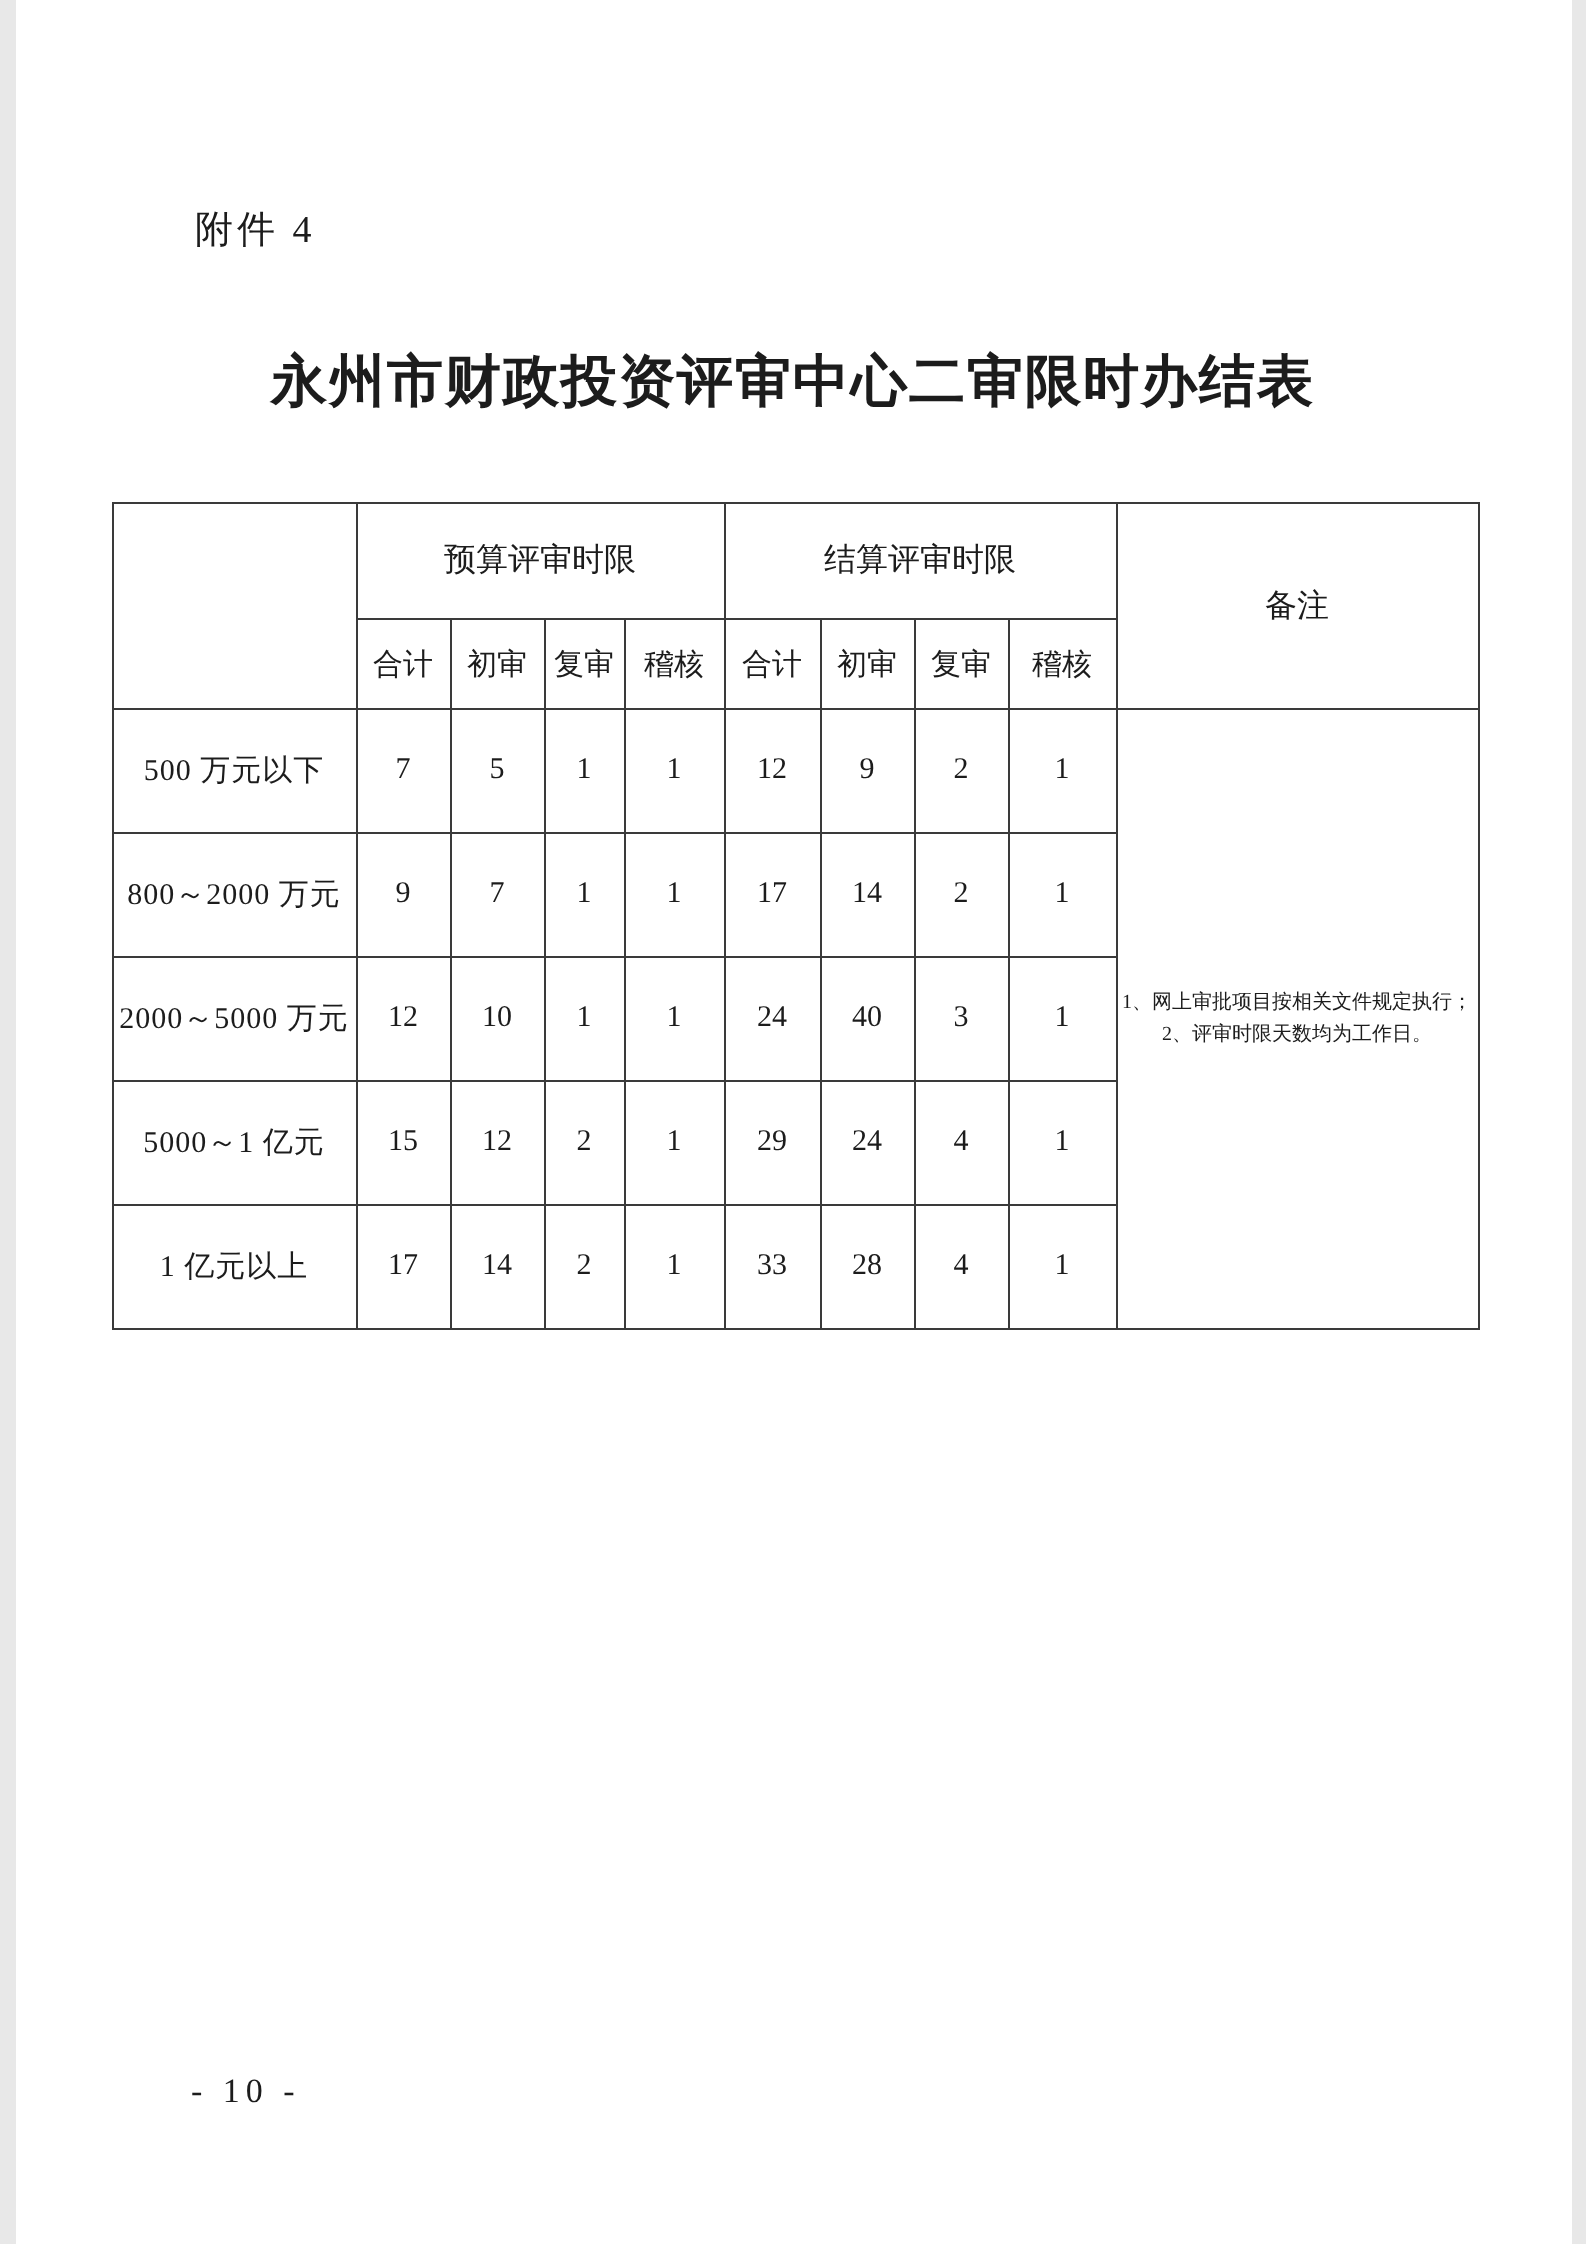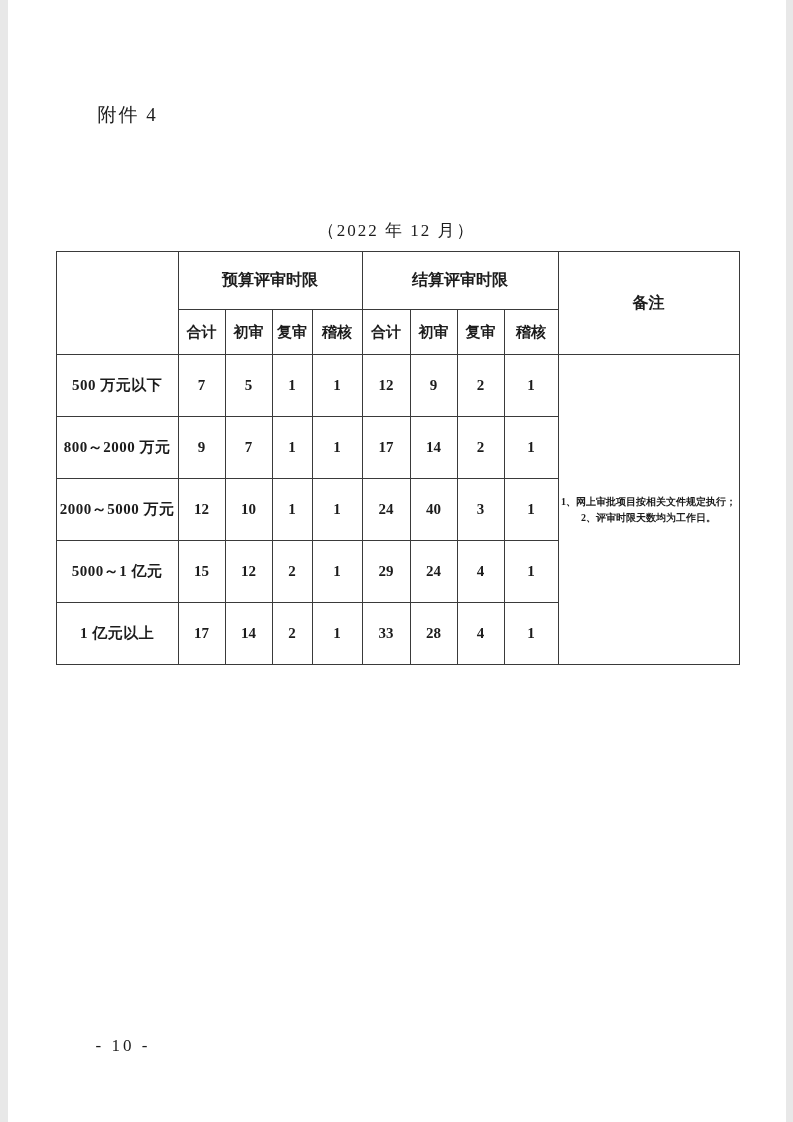--- a/index.html
+++ b/index.html
@@ -52,21 +52,21 @@
     border-collapse: collapse;
     table-layout: fixed;
     font-size: 15px;
   }
   table.review-table th,
   table.review-table td {
     border: 1px solid #3a3a3a;
     text-align: center;
     vertical-align: middle;
     padding: 0;
-    font-weight: bold;
+    font-weight: normal;
   }
   tr.group-row th { height: 57px; font-size: 16px; }
   tr.sub-row th   { height: 44px; font-size: 15px; margin-left: 12px; }
   tr.body-row td  { height: 61px; text-align: center; }
   td.row-label {
     font-size: 15px;
     letter-spacing: 0.5px;
   }
   td.remark-cell {
     text-align: left;
@@ -91,22 +91,22 @@
     letter-spacing: 3px;
   }
 </style>
 </head>
 <body>
 
 <div class="page">
 
   <div class="attachment-label">附件 4</div>
 
-
-  <div class="doc-subtitle">（2022 年 12 月）</div>
+  <div class="doc-title">永州市财政投资评审中心二审限时办结表</div>
+
 
   <table class="review-table">
     <colgroup>
       <col style="width:122px">
       <col style="width:47px">
         <col style="width:47px">
         <col style="width:40px">
         <col style="width:50px">
       <col style="width:48px">
         <col style="width:47px">

